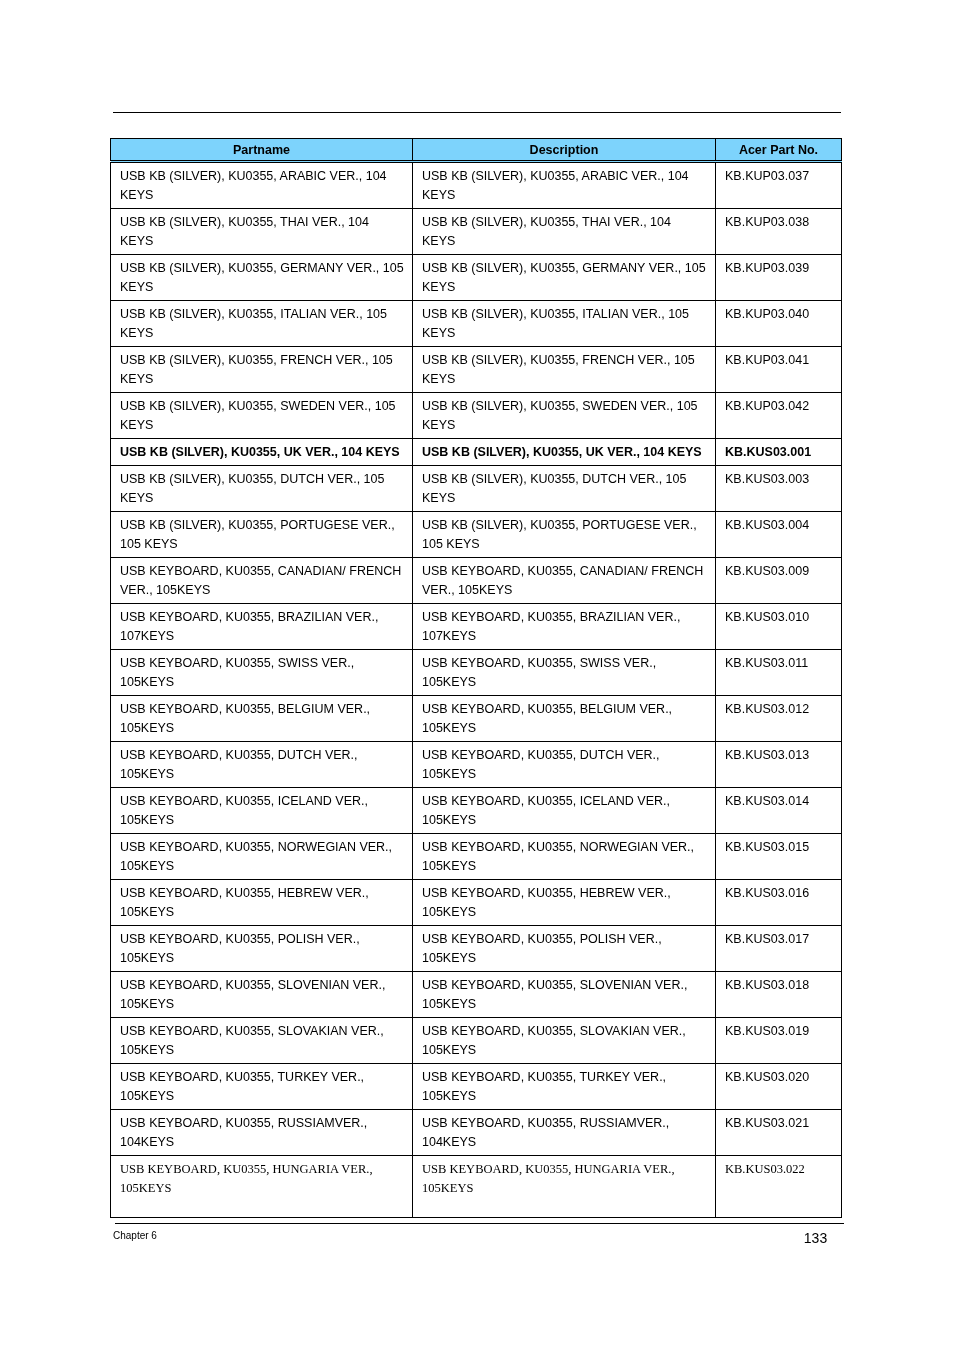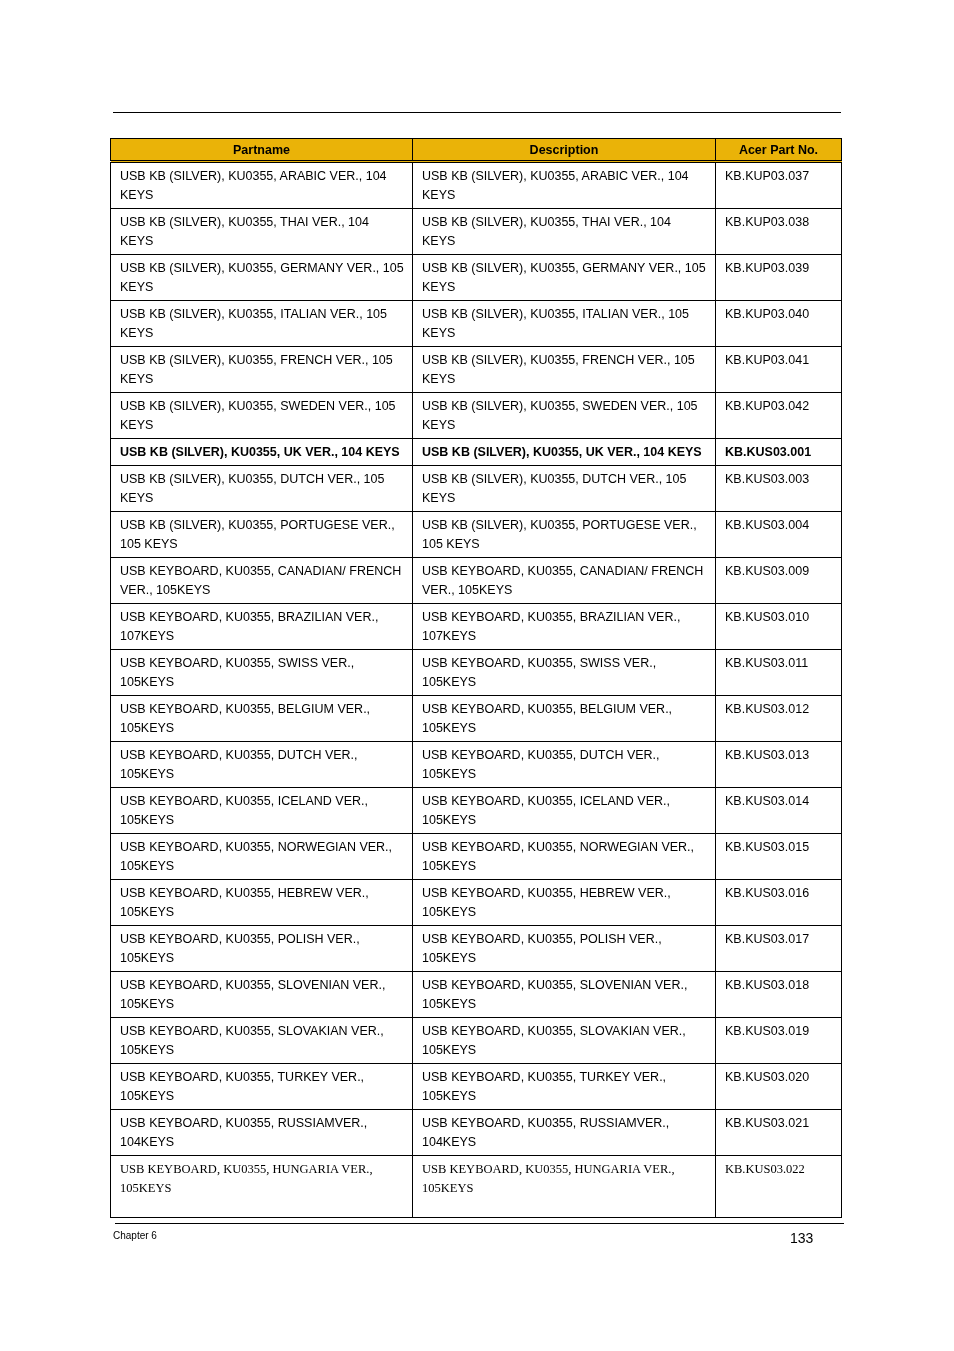--- a/index.html
+++ b/index.html
@@ -1,26 +1,26 @@
 <!DOCTYPE html>
 <html><head>
 <meta charset="utf-8">
 <style>
   html, body { margin: 0; padding: 0; background: #ffffff; }
   body { width: 954px; height: 1351px; position: relative; font-family: "Liberation Sans", sans-serif; color: #000; }
   .top-rule { position: absolute; left: 113px; top: 112px; width: 728px; height: 0; border-top: 1px solid #000; }
   .parts-table { position: absolute; left: 110px; top: 138px; width: 731px; border-collapse: collapse; table-layout: fixed; }
   .parts-table th, .parts-table td { border: 1px solid #000; font-size: 12.5px; }
-  .parts-table th { background: #eab308; font-weight: bold; text-align: center; height: 21px; padding: 0; border-bottom: 3px double #000; }
+  .parts-table th { background: #7dd3fc; font-weight: bold; text-align: center; height: 21px; padding: 0; border-bottom: 3px double #000; }
   .parts-table td { vertical-align: top; padding: 4px 8px 3px 9px; line-height: 19px; height: 35px; }
   .parts-table tr.single td { height: 16px; font-weight: bold; }
   .parts-table tr.last td { height: 54px; font-family: Liberation Serif, serif; }
   .bottom-rule { position: absolute; left: 115px; top: 1223px; width: 729px; height: 0; border-top: 1px solid #000; }
   .footer-left { position: absolute; left: 113px; top: 1230px; font-size: 10px; }
-  .footer-right { position: absolute; left: 790px; width: 51px; top: 1230px; font-size: 14px; text-align: left; }
+  .footer-right { position: absolute; left: 790px; width: 51px; top: 1230px; font-size: 14px; text-align: center; }
 </style>
 </head>
 <body>
 
 <div class="top-rule"></div>
 
 <table class="parts-table">
   <colgroup>
     <col style="width:302px">
     <col style="width:303px">

